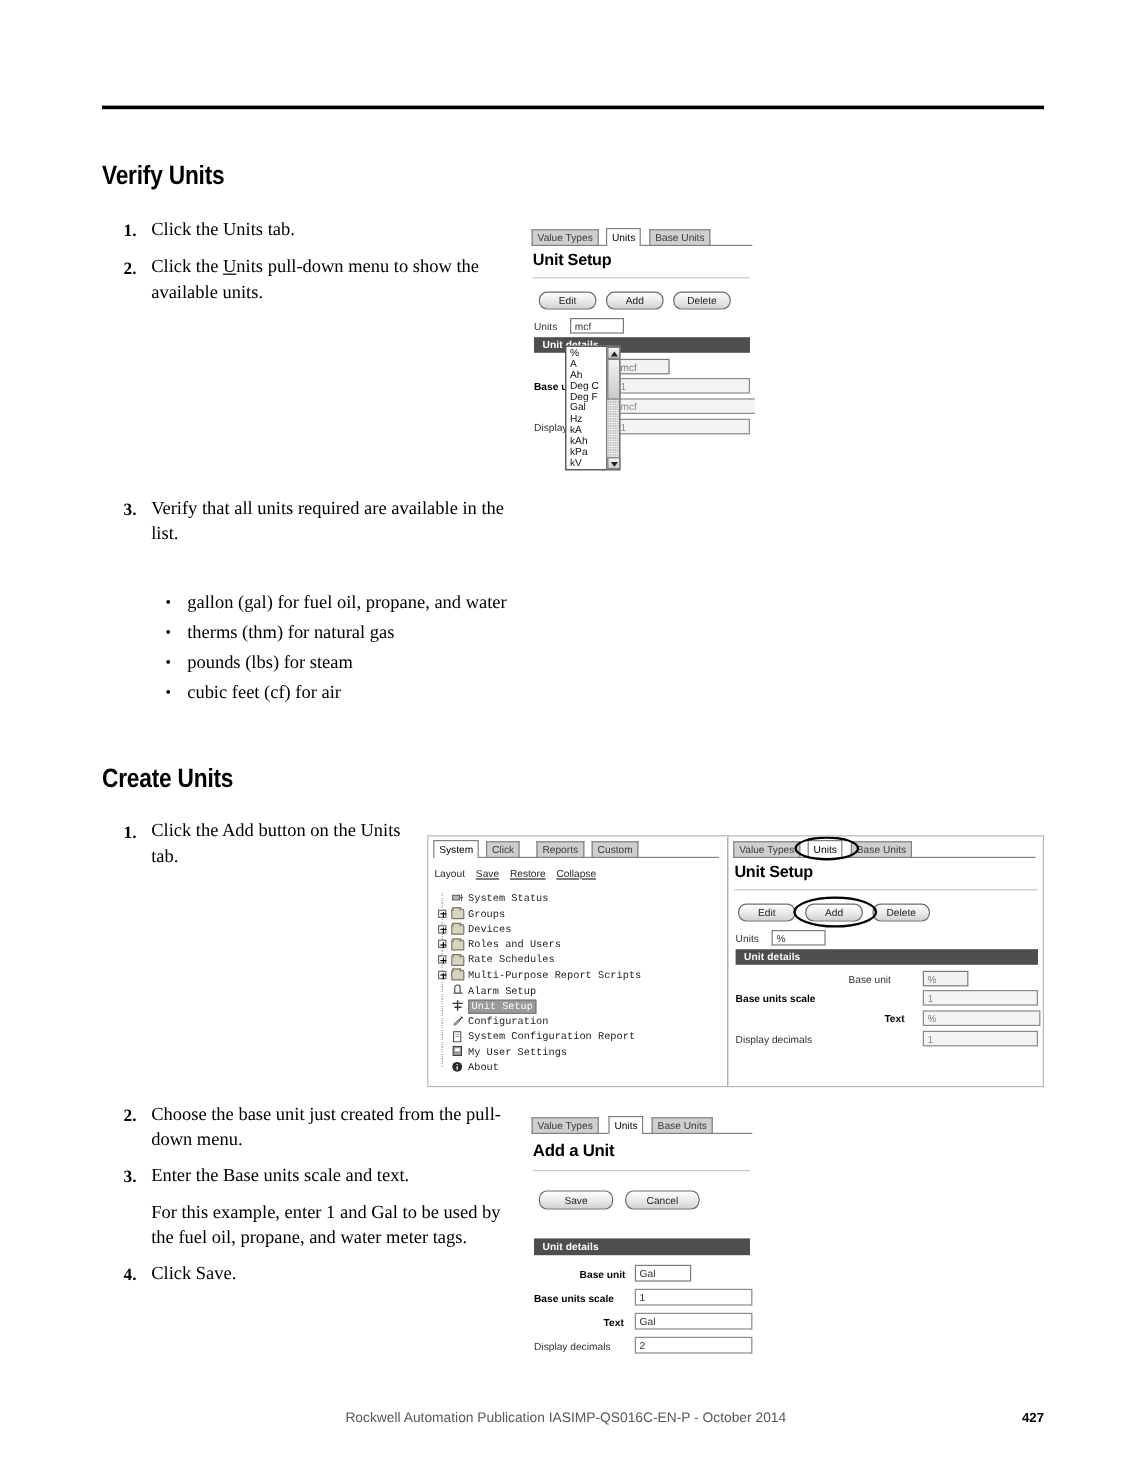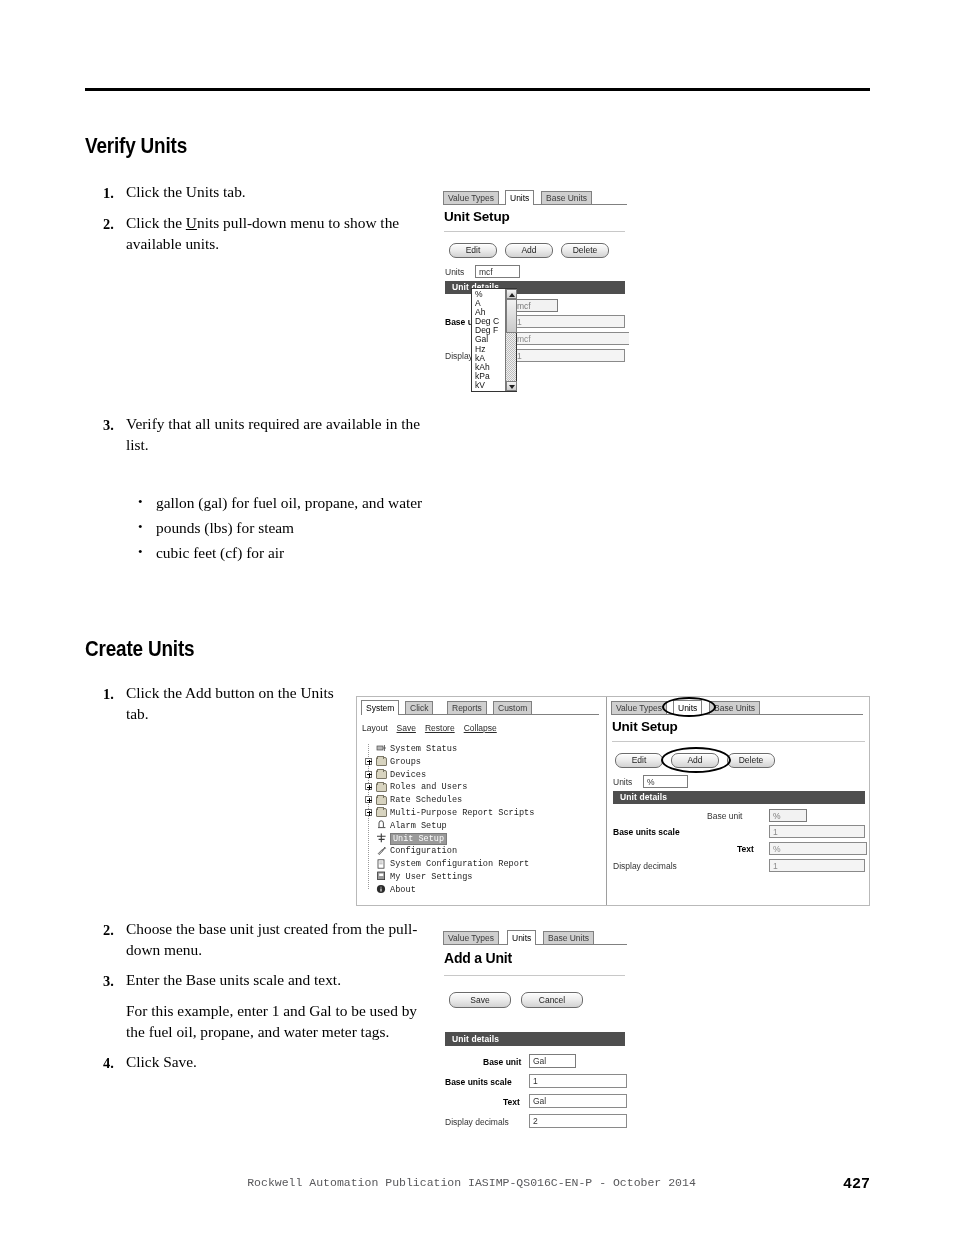--- a/index.html
+++ b/index.html
@@ -52,25 +52,25 @@
   #para a{color:#1f1fc8;text-decoration:underline;}
   .bullets{position:absolute;left:138px;top:490px;width:600px;
            font-size:15.4px;line-height:25px;}
   .bullets li{list-style:none;position:relative;padding-left:18px;margin-bottom:0;}
   .bullets li:before{content:"\2022";position:absolute;left:0;top:-1px;font-size:13px;}
   .bullets ul{margin:0;padding:0;}
 
   
   .footer{
     position:absolute;left:85px;top:1176px;width:785px;
-    font-family:Liberation Mono, monospace;font-size:11.5px;
+    font-family:Liberation Sans, sans-serif;font-size:11.5px;
     color:#58585b;display:flex;justify-content:center;align-items:baseline;
   }
   .footer .pub{position:relative;left:-6px;}
-  .footer .pg{position:absolute;right:0;font-weight:bold;color:#000;font-size:15px;}
+  .footer .pg{position:absolute;right:0;font-weight:bold;color:#000;font-size:11px;}
 
   
   .shot{position:absolute;background:#fff;font-family:"Liberation Sans",sans-serif;
         color:#000;overflow:hidden;}
   .shot *{box-sizing:border-box;}
 
   
   .tabstrip{position:relative;height:14px;}
   .tabstrip:after{content:"";position:absolute;left:0;right:0;bottom:0;
                   height:1px;background:#808080;}
@@ -255,20 +255,21 @@
         <div class="opt">kPa</div>
         <div class="opt">kV</div>
       </div>
     </div>
   </div>
 
 
   <div class="bullets">
     <ul>
       <li>gallon (gal) for fuel oil, propane, and water</li>
+      <li>therms (thm) for natural gas</li>
       <li>pounds (lbs) for steam</li>
       <li>cubic feet (cf) for air</li>
     </ul>
   </div>
 
   <h1 class="sec" id="h-create">Create Units</h1>
 
   <div class="steps" id="steps-create">
     <div class="step">
       <div class="num">1.</div>

